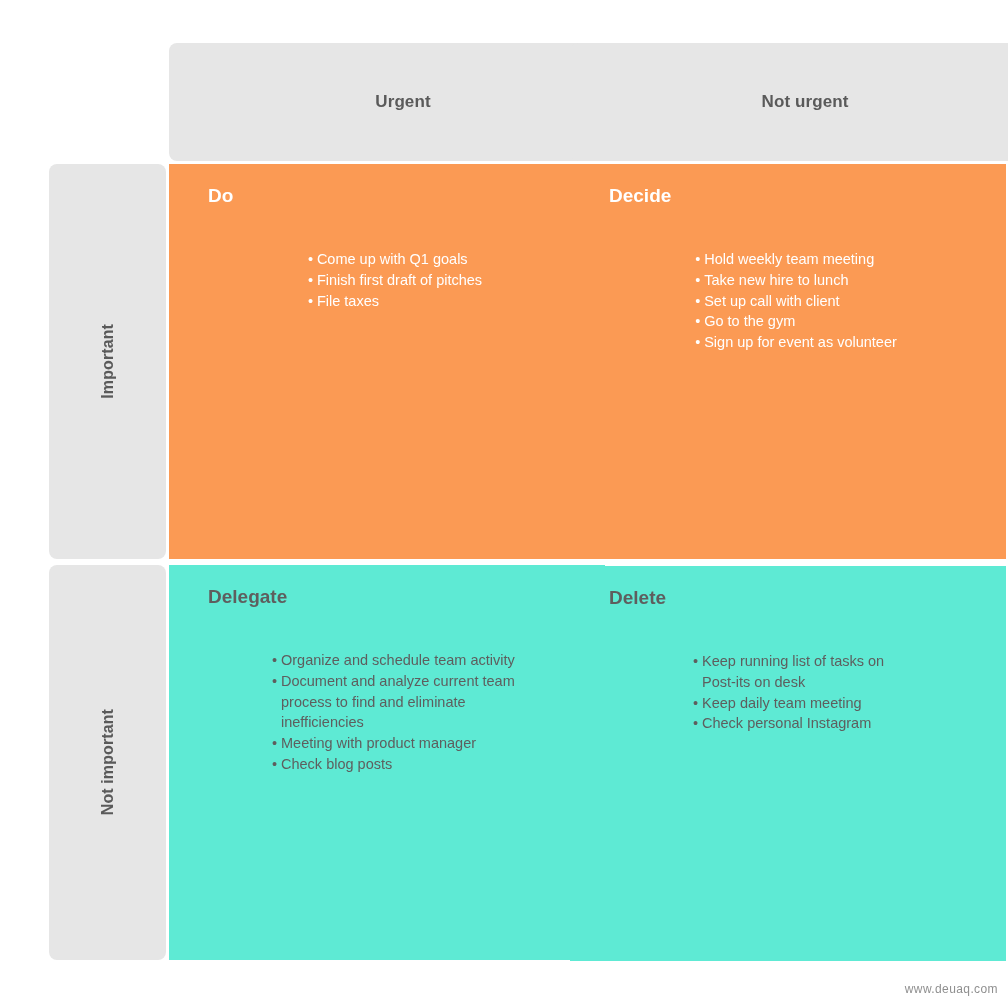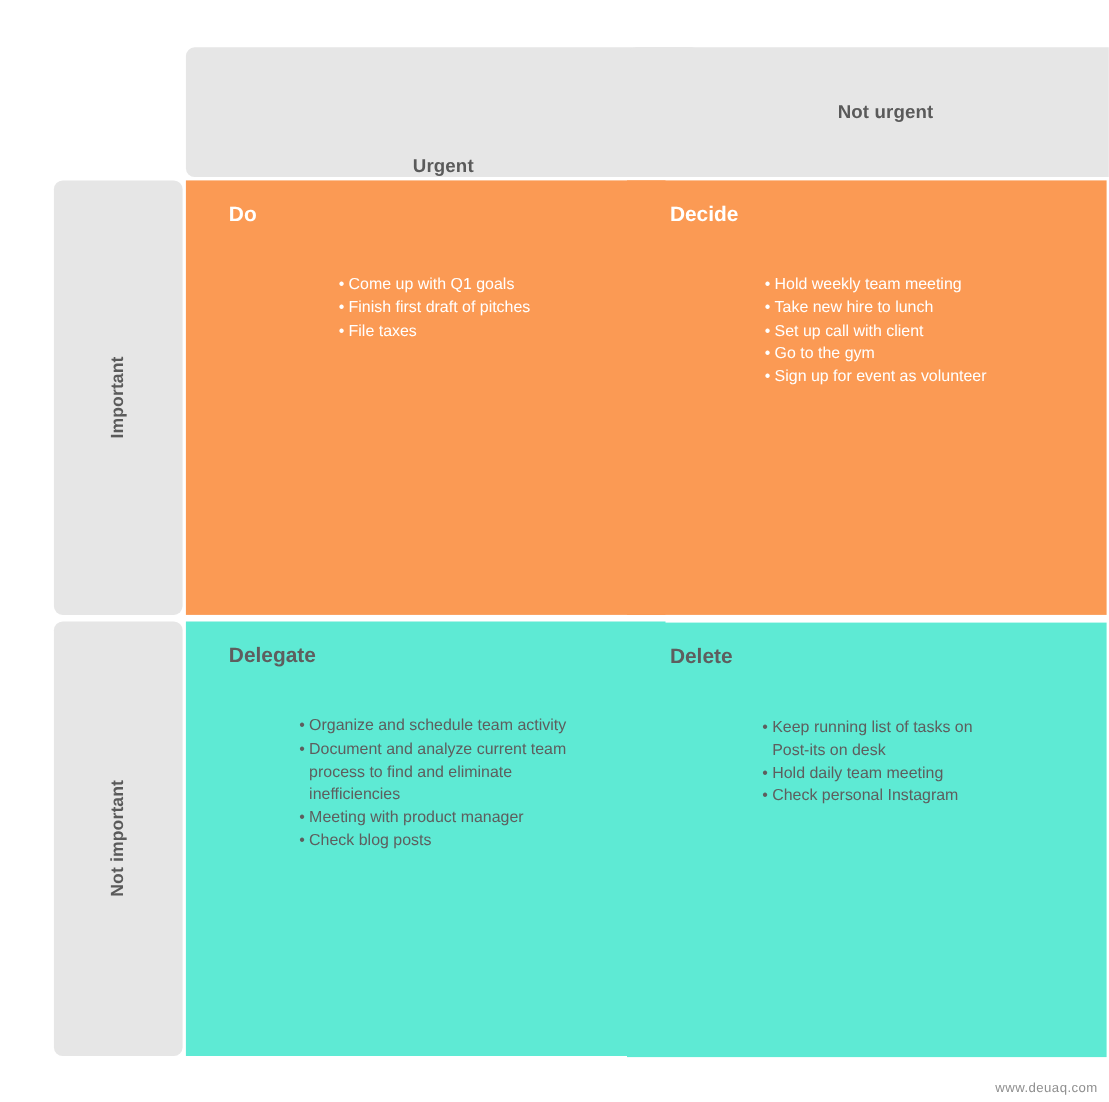--- a/index.html
+++ b/index.html
@@ -33,21 +33,21 @@
     display: flex;
     align-items: center;
     justify-content: center;
   }
   .col-header .label {
     font-size: 17px;
     font-weight: bold;
     color: #5a5a5a;
     letter-spacing: 0.1px;
   }
-  #col-header-urgent      { left: 169px; top: 43px;  width: 468px; align-items: flex-end; }
+  #col-header-urgent      { left: 169px; top: 43px;  width: 468px; }
   #col-header-not-urgent  { left: 570px; top: 43px;  width: 470px; }
 
   
   .row-header {
     position: absolute;
     left: 49px;
     width: 117px;
     background: #e6e6e6;
     border-radius: 8px;
     display: flex;
@@ -189,21 +189,21 @@
           <li>Check blog posts</li>
         </ul>
     </div>
   </div>
 
   <div class="quadrant q-bottom" id="quadrant-delete">
     <div class="q-title">Delete</div>
     <div class="q-list-wrap">
       <ul class="q-list" id="list-delete">
           <li>Keep running list of tasks on Post-its on desk</li>
-          <li>Hold daily team meeting</li>
+          <li>Keep daily team meeting</li>
           <li>Check personal Instagram</li>
         </ul>
     </div>
   </div>
 
   <div id="watermark">www.deuaq.com</div>
 
 </div>
 
 </body></html>

